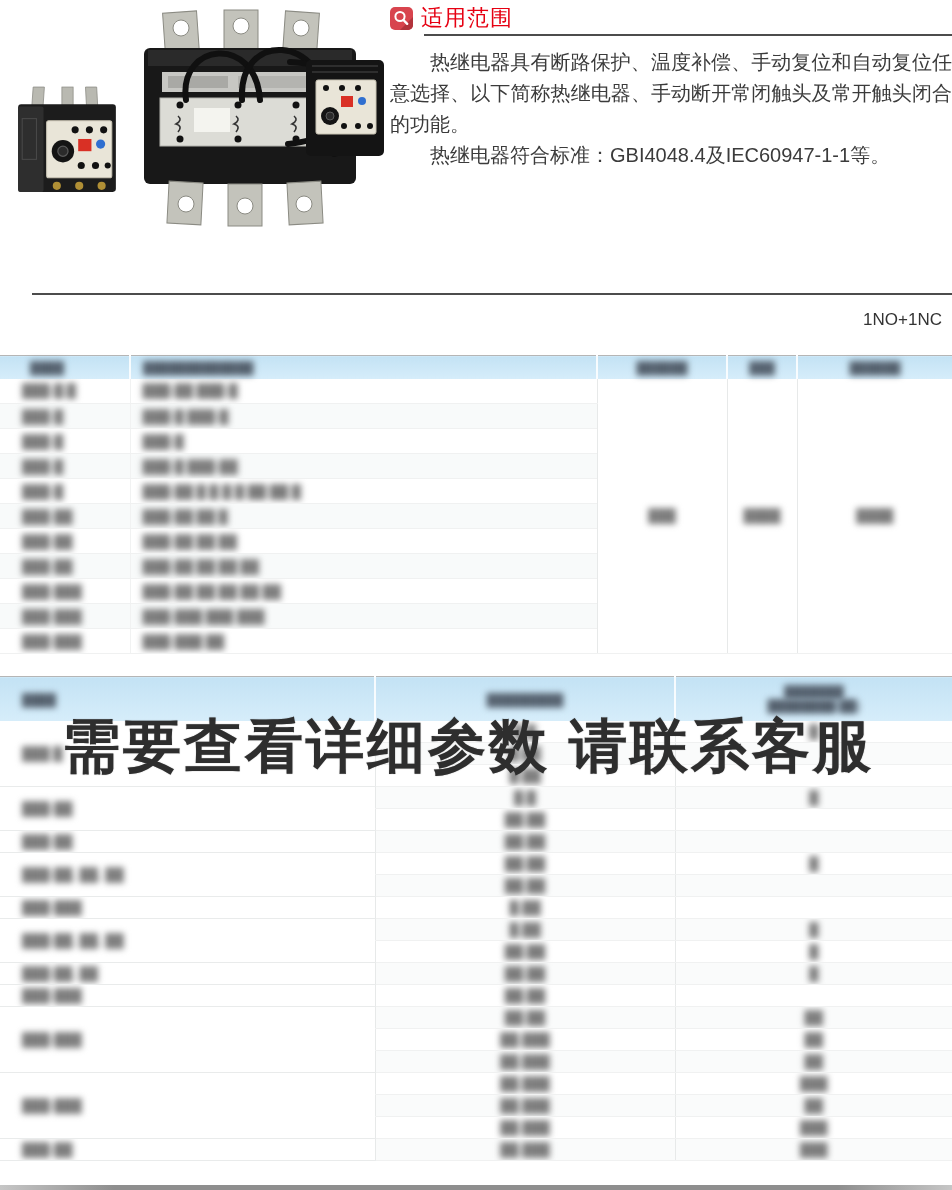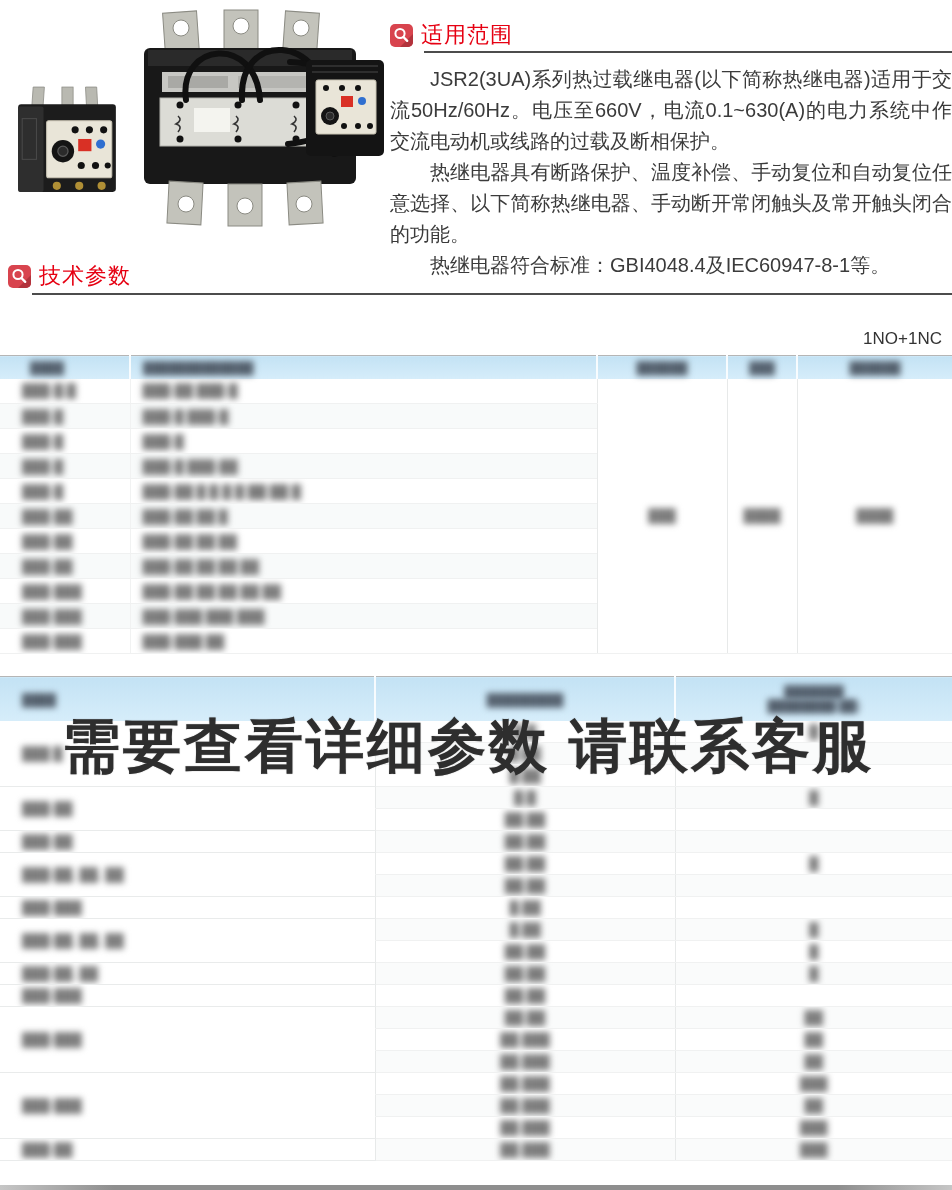--- a/index.html
+++ b/index.html
@@ -13,34 +13,34 @@
 
   
   .sec-icon { display:inline-block; width:23px; height:23px; border-radius:5px;
               background:#d8444e; position:relative; vertical-align:middle; overflow:hidden; }
   .sec-icon svg { position:absolute; left:0; top:0; }
   .sec-title { font-size:22px; color:#e60012; letter-spacing:1px; vertical-align:middle; }
   .rule { position:absolute; height:2px; background:#4c4c4c; }
 
   
   .scope { position:absolute; left:390px; top:3px; width:562px; }
-  .scope-head { position:relative; height:30px;margin-top:17px; }
+  .scope-head { position:relative; height:30px; }
   .scope-head .sec-icon { margin-right:8px; }
   .scope .rule { left:34px; right:0; top:31px; position:absolute; }
   .scope-body { margin-top:14px; font-size:20px; line-height:31px; text-align:justify; color:#3b3b3b; }
   .scope-body p { text-indent:2em; }
 
   
   .tech-head { position:absolute; left:8px; top:261px; height:30px; width:400px; }
   .tech-head .sec-icon { margin-right:8px; }
   .tech-rule { left:32px; right:0; top:293px; }
 
   
   .caption-left  { position:absolute; left:8px;  top:329px; font-size:17px; color:#333; }
-  .caption-right { position:absolute; right:10px; top:329px; font-size:17px; color:#333; }
+  .caption-right { position:absolute; right:10px; top:310px; font-size:17px; color:#333; }
 
   
   table { border-collapse:collapse; table-layout:fixed; width:952px; background:#fff; }
   .tbl { position:absolute; left:0; border-top:1px solid #b5b5b5; }
   .tbl1 { top:355px; }
   .tbl2 { top:676px; }
   th { background:linear-gradient(#c3e2f4,#d6edfa); font-weight:normal; border-right:2px solid rgba(255,255,255,.85); }
   th:last-child { border-right:none; }
   .tbl1 th { height:23px; }
   .tbl2 th { height:44px; }
@@ -170,35 +170,25 @@
       <span class="sec-icon">
         <svg width="23" height="23" viewBox="0 0 23 23">
           <polygon points="23,10 23,23 10,23" fill="#b2333c"></polygon>
           <circle cx="10" cy="9.5" r="4.6" fill="none" stroke="#fff" stroke-width="2"></circle>
           <line x1="13.4" y1="13" x2="17.2" y2="16.8" stroke="#fff" stroke-width="2.4" stroke-linecap="round"></line>
         </svg>
       </span><span class="sec-title">适用范围</span>
       <div class="rule"></div>
     </div>
     <div class="scope-body">
-      <p>JSR2(3UA)系列热过载继电器(以下简称热继电器)适用于交流50Hz/60Hz。电压至660V，电流0.1~630(A)的电力系统中作交流电动机或线路的过载及断相保护。</p>
       <p>热继电器具有断路保护、温度补偿、手动复位和自动复位任意选择、以下简称热继电器、手动断开常闭触头及常开触头闭合的功能。</p>
-      <p>热继电器符合标准：GBI4048.4及IEC60947-8-1等。</p>
+      <p>热继电器符合标准：GBI4048.4及IEC60947-1-1等。</p>
     </div>
   </div>
 
-  <div class="tech-head">
-    <span class="sec-icon">
-      <svg width="23" height="23" viewBox="0 0 23 23">
-        <polygon points="23,10 23,23 10,23" fill="#b2333c"></polygon>
-        <circle cx="10" cy="9.5" r="4.6" fill="none" stroke="#fff" stroke-width="2"></circle>
-        <line x1="13.4" y1="13" x2="17.2" y2="16.8" stroke="#fff" stroke-width="2.4" stroke-linecap="round"></line>
-      </svg>
-    </span><span class="sec-title">技术参数</span>
-  </div>
   <div class="rule tech-rule"></div>
 
   <div class="caption-right">1NO+1NC</div>
 
   <table class="tbl tbl1">
     <colgroup>
         <col style="width:130px">
         <col style="width:467px">
         <col style="width:130px">
         <col style="width:70px">

